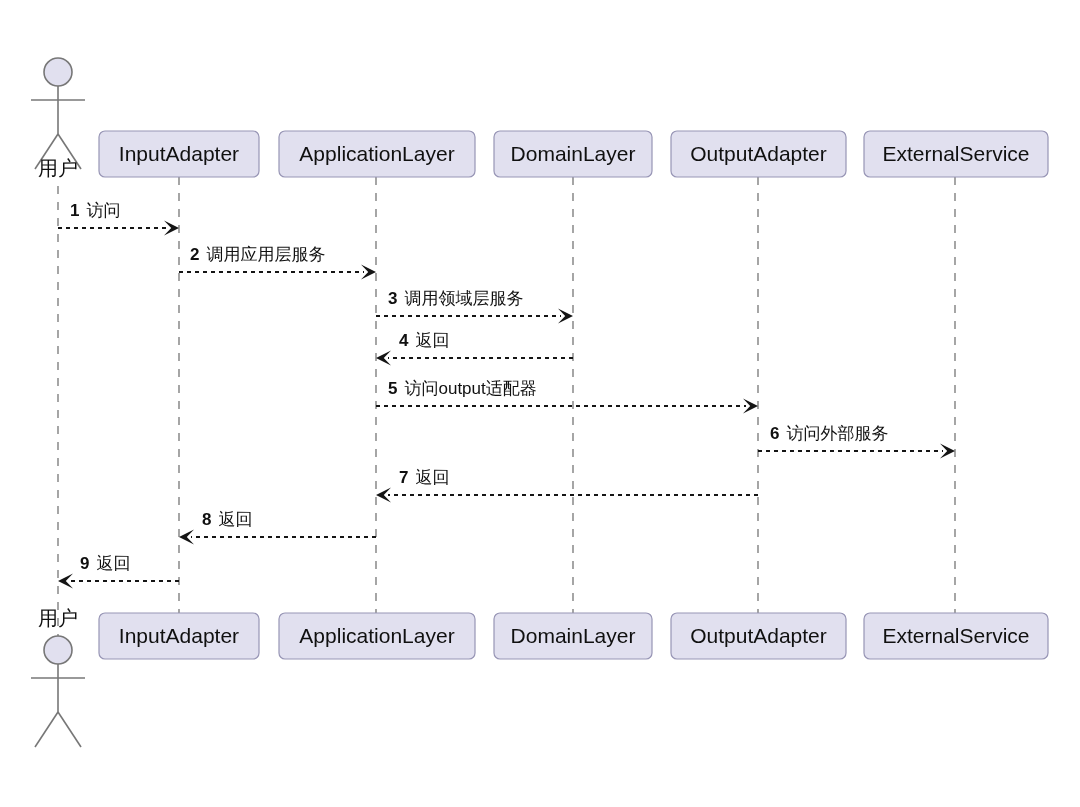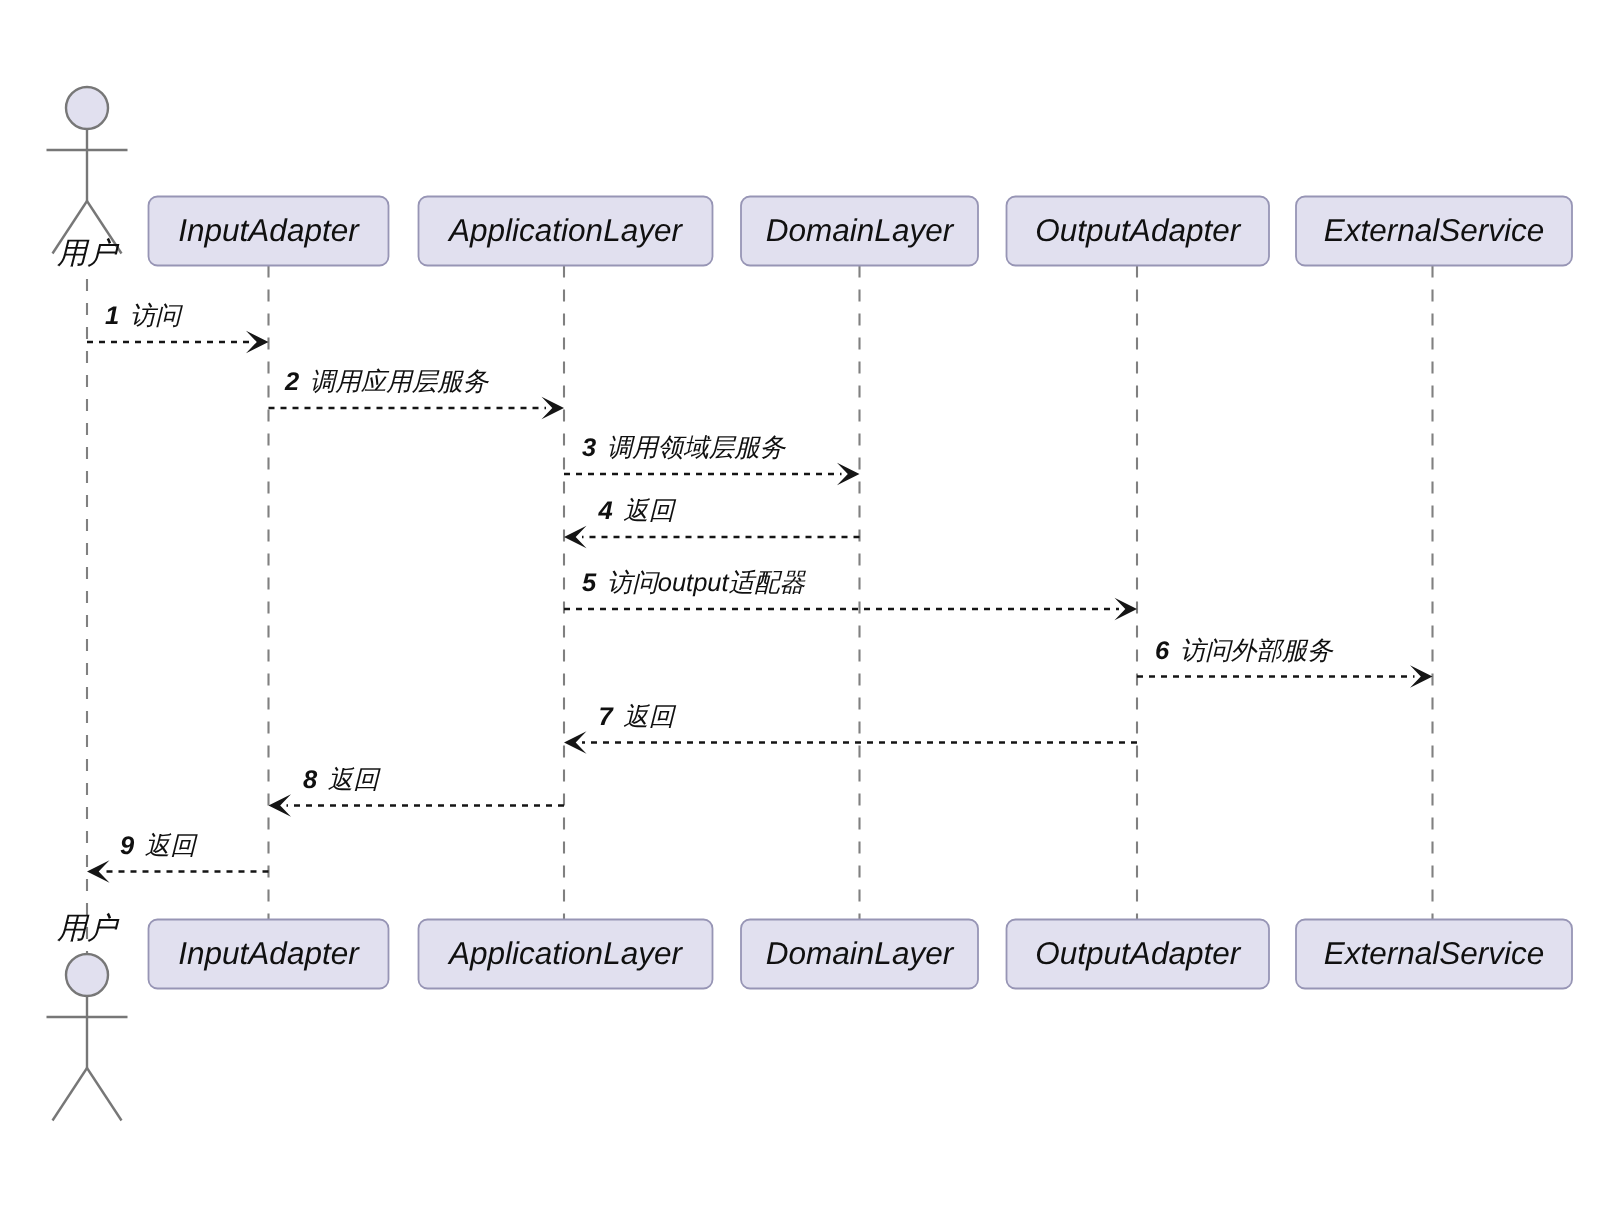--- a/index.html
+++ b/index.html
@@ -12,21 +12,20 @@
     width: 1080px;
     height: 807px;
     font-family: "Liberation Sans", "DejaVu Sans", sans-serif;
     overflow: hidden;
   }
   #diagram-root {
     position: relative;
     width: 1060px;
     height: 807px;
     background: #ffffff;
-    font-style: italic;
   }
   svg#seq-svg {
     position: absolute;
     top: 0;
     left: 0;
     width: 1080px;
     height: 807px;
     display: block;
   }
   .participant-box-rect {

